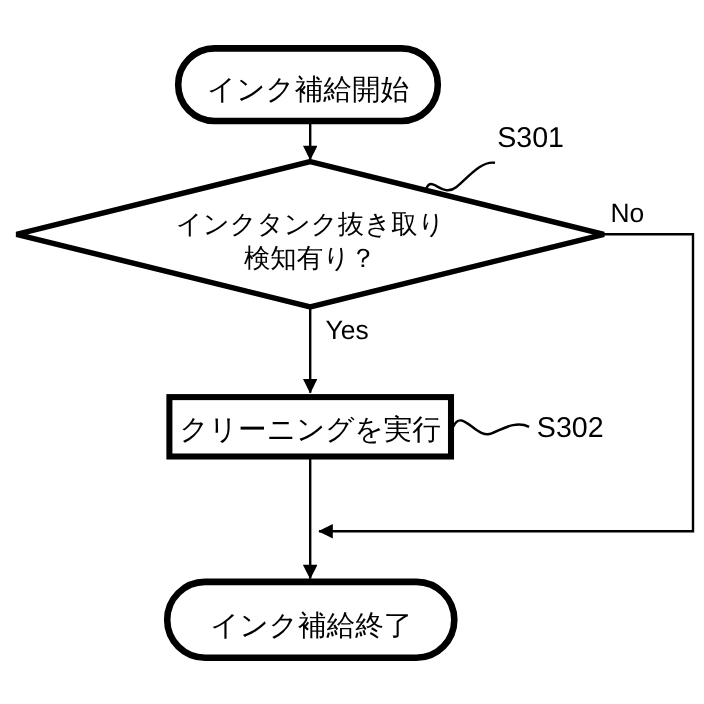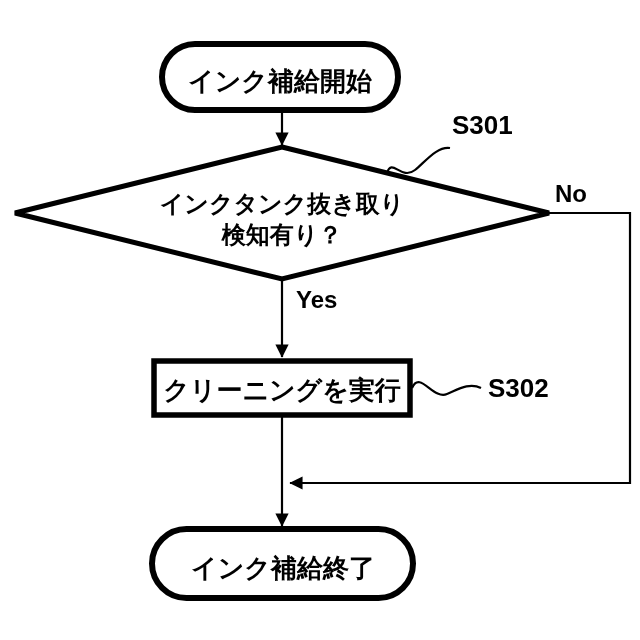--- a/index.html
+++ b/index.html
@@ -6,21 +6,20 @@
     margin: 0;
     padding: 0;
     background: #ffffff;
   }
   .page {
     width: 640px;
     height: 640px;
     background: #ffffff;
     position: relative;
     overflow: hidden;
-    font-weight: bold;
   }
   svg {
     display: block;
     font-family: "Liberation Sans", sans-serif;
   }
   .node-shape {
     fill: #ffffff;
     stroke: #000000;
   }
   .connector {

